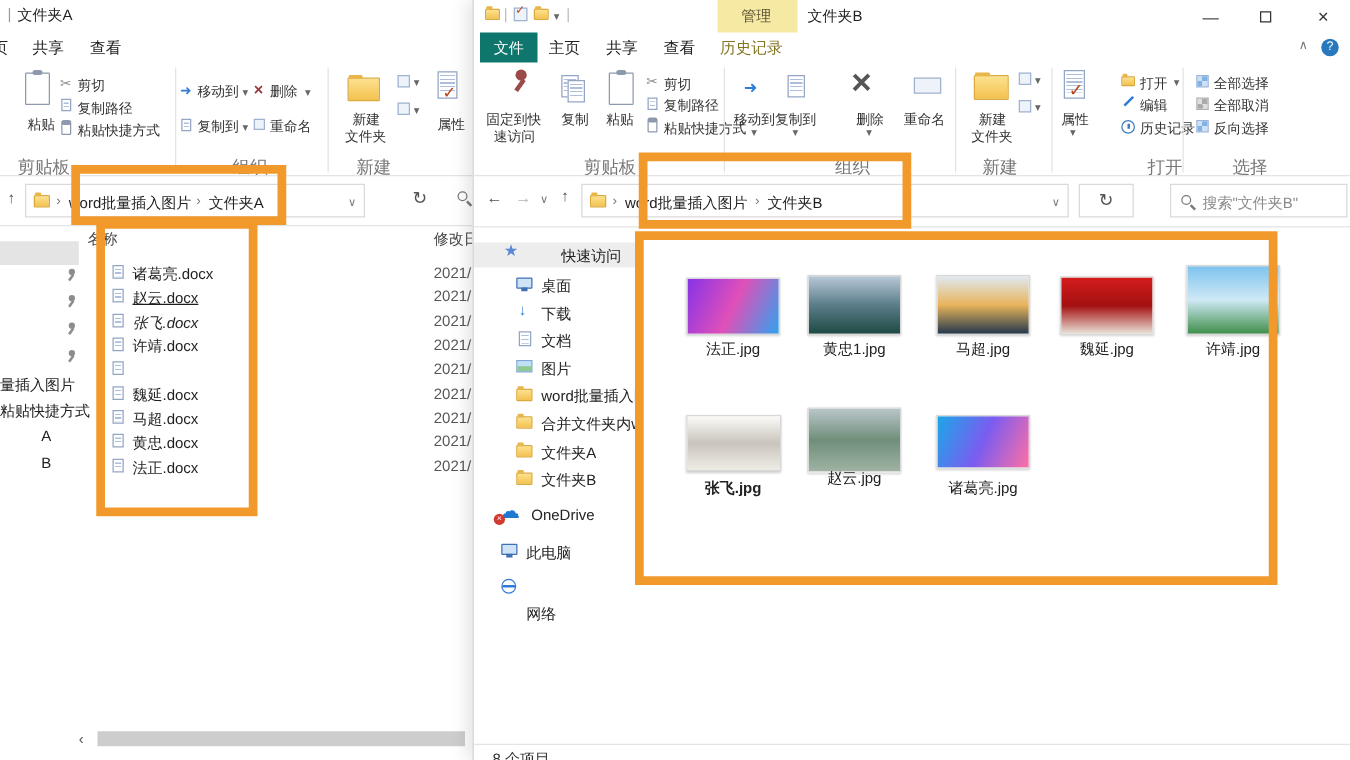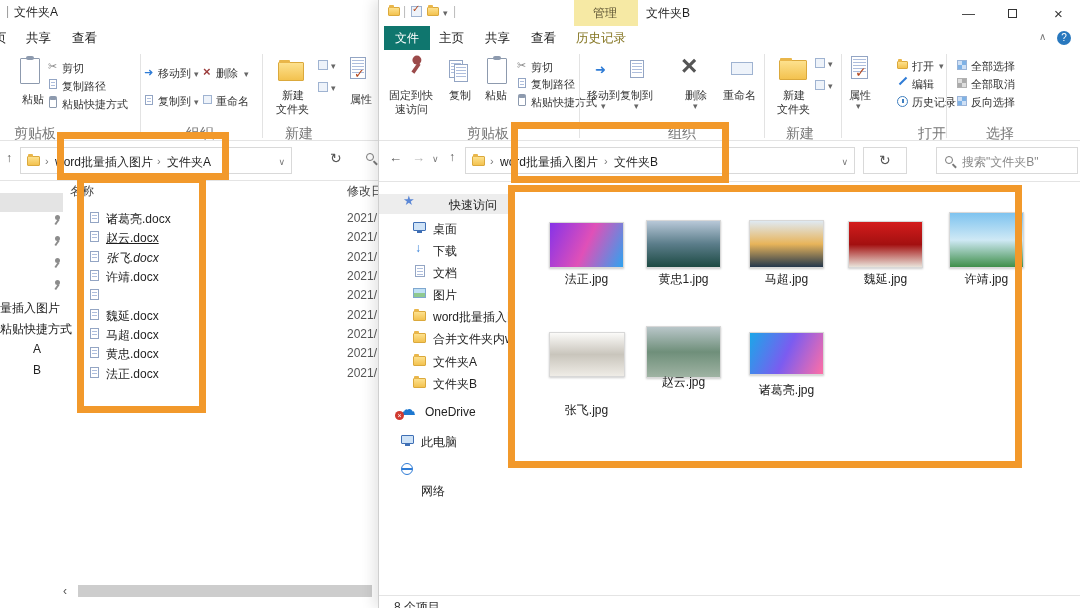--- a/index.html
+++ b/index.html
@@ -354,21 +354,21 @@
     <div class="thumb" style="left: 267px; top: 220px; width: 75px; height: 48px; background: linear-gradient(rgb(184, 200, 216), rgb(91, 125, 138), rgb(29, 74, 67));"></div>
     <div class="thlabel" style="left:257px;top:271px;width:95px;">黄忠1.jpg</div>
     <div class="thumb" style="left: 370px; top: 220px; width: 75px; height: 48px; background: linear-gradient(rgb(223, 233, 242), rgb(232, 180, 90), rgb(36, 56, 77));"></div>
     <div class="thlabel" style="left:360px;top:271px;width:95px;">马超.jpg</div>
     <div class="thumb" style="left: 469px; top: 221px; width: 75px; height: 47px; background: linear-gradient(rgb(212, 28, 28), rgb(163, 16, 16), rgb(233, 227, 218));"></div>
     <div class="thlabel" style="left:459px;top:271px;width:95px;">魏延.jpg</div>
     <div class="thumb" style="left: 570px; top: 212px; width: 75px; height: 56px; background: linear-gradient(rgb(126, 195, 239), rgb(207, 233, 245), rgb(63, 143, 74));"></div>
     <div class="thlabel" style="left:560px;top:271px;width:95px;">许靖.jpg</div>
 
     <div class="thumb" style="left: 170px; top: 332px; width: 76px; height: 45px; background: linear-gradient(rgb(251, 250, 248), rgb(201, 197, 188), rgb(239, 236, 230));"></div>
-    <div class="thlabel" style="left:160px;top:402px;width:95px;">张飞.jpg</div>
+    <div class="thlabel" style="left:160px;top:382px;width:95px;font-weight:bold;">张飞.jpg</div>
     <div class="thumb" style="left: 267px; top: 326px; width: 75px; height: 52px; background: linear-gradient(rgb(185, 198, 201), rgb(111, 143, 122), rgb(159, 179, 163));"></div>
     <div class="thlabel" style="left:257px;top:374px;width:95px;">赵云.jpg</div>
     <div class="thumb" style="left: 370px; top: 332px; width: 75px; height: 43px; background: linear-gradient(115deg, rgb(27, 167, 232), rgb(123, 92, 240), rgb(255, 111, 165));"></div>
     <div class="thlabel" style="left:360px;top:382px;width:95px;">诸葛亮.jpg</div>
 
     <div class="hline" style="top:595px;"></div>
     <span class="t" style="left:15px;top:599px;color:#333;">8 个项目</span>
   </div>
 
   <div class="hl" style="left:57px;top:132px;width:172px;height:48px;"></div>

